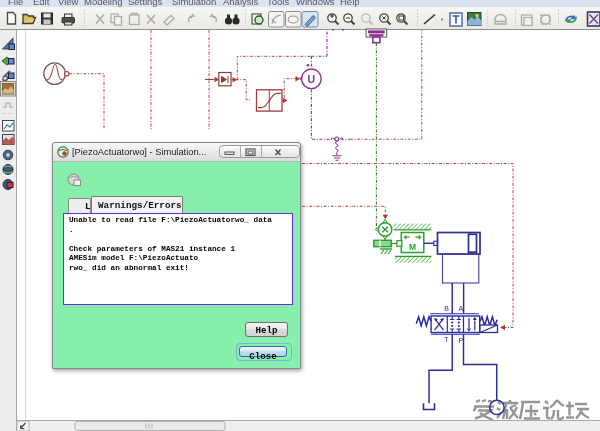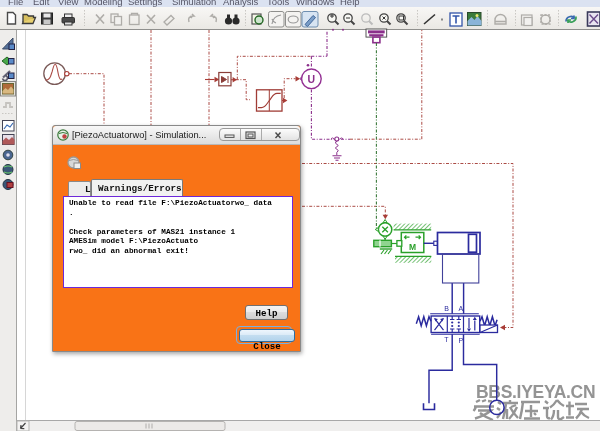--- a/index.html
+++ b/index.html
@@ -7,21 +7,21 @@
 .abs{position:absolute;}
 #menubar{left:0;top:0;width:600px;height:7px;background:#dbe2f1;overflow:hidden;}
 #menubar span{position:absolute;top:-4.5px;font-size:9.5px;color:#556;white-space:pre;}
 #toolbar{left:0;top:7px;width:600px;height:22px;background:linear-gradient(#f8f7f5,#eae8e4);border-bottom:1px solid #8f8f8d;}
 #leftbar{left:0;top:30px;width:16px;height:401px;background:#eeedeb;border-right:1px solid #a5a5a3;}
 #canvas{left:17px;top:30px;width:583px;height:390px;background:#fff;}
 #sheetline{left:25px;top:30px;width:1px;height:390px;background:#d6d6d6;}
 #hscroll{left:17px;top:420px;width:583px;height:11px;background:#f0efee;border-top:1px solid #a8a8a8;}
 .wm1{left:476px;top:382px;font-size:17.5px;font-weight:bold;color:#949494;letter-spacing:-0.3px;}
 
-#dlg{left:52px;top:125px;width:247px;height:225px;background:#f97316;border:1px solid #898989;border-radius:3px 3px 1px 1px;box-shadow:1px 2px 4px rgba(0,0,0,0.35);}
+#dlg{left:52px;top:142px;width:247px;height:225px;background:#86efac;border:1px solid #898989;border-radius:3px 3px 1px 1px;box-shadow:1px 2px 4px rgba(0,0,0,0.35);}
 #dlgtitle{left:0;top:0;width:247px;height:18px;background:linear-gradient(#f8f8f8,#dcdcdc);border-bottom:1px solid #b8b8b8;border-radius:3px 3px 0 0;}
 #dlgtext{left:19px;top:4px;font-size:9.3px;color:#1a1a1a;}
 #dlgbtns{left:166px;top:1.5px;width:79px;height:11.5px;background:linear-gradient(#fcfcfc,#e3e3e3);border:1px solid #9a9a9a;border-radius:4px;}
 .tab{position:absolute;box-sizing:border-box;font-family:"Liberation Mono",monospace;font-weight:bold;color:#111;}
 #logtab{left:15px;top:55px;width:23px;height:15px;border:1px solid #8a8a8a;border-bottom:none;background:#ececec;font-size:9.3px;padding:2px 0 0 16px;border-radius:2px 2px 0 0;}
 #wetab{left:38px;top:53px;width:92px;height:17px;border:1px solid #7a7a7a;border-bottom:none;background:#f2f2f1;font-size:9.3px;padding:3px 4px 0 6px;border-radius:2px 2px 0 0;}
 #textarea{left:10px;top:70px;width:230px;height:92px;background:#fff;border:1px solid #6d28d9;box-sizing:border-box;font-family:"Liberation Mono",monospace;font-weight:bold;font-size:7.7px;line-height:9.6px;color:#000;padding:2px 0 0 5px;white-space:pre;overflow:hidden;}
 .w7btn{position:absolute;box-sizing:border-box;border:1px solid #707070;border-radius:3px;background:linear-gradient(#f3f3f3,#ebebeb 45%,#dcdcdc 50%,#cfcfcf);font-family:"Liberation Mono",monospace;font-weight:bold;font-size:9.2px;color:#000;text-align:center;}
 </style>
 </head>
@@ -173,21 +173,20 @@
     <circle cx="8" cy="140.5" r="5" fill="#3a5878" stroke="#234"></circle>
     <path d="M4,138 q4,-2 8,0 M4,143 q4,2 8,0" stroke="#6ac86a" stroke-width="1.1"></path>
 
     <circle cx="8" cy="155.5" r="5" fill="#3a5878" stroke="#234"></circle>
     <rect x="7" y="153.5" width="6" height="5" fill="#b04040" stroke="#612"></rect>
     </g>
   </svg>
   <div id="canvas" class="abs"></div>
   <div id="sheetline" class="abs"></div>
 
-  <div class="abs wm1">BBS.IYEYA.CN</div>
   <svg id="hanzi" class="abs" style="left:472px;top:398px" width="128" height="26" xmlns="http://www.w3.org/2000/svg">
     <g stroke="#959595" stroke-width="2.4" fill="none">
 
       <g transform="translate(1,1)">
         <path d="M3,3 l4,-2 M9,2.5 l4,-1.5 M15,2 l4,0.5"></path>
         <path d="M1,7.5 h20 M3,7.5 q-1,3 -2.5,4.5"></path>
         <path d="M5,11.5 h13 q-6,5 -16,8"></path>
         <path d="M7,14 q5,4 13,7"></path>
       </g>
 
@@ -401,15 +400,15 @@
     <div id="logtab" class="tab abs">Log</div>
     <div id="wetab" class="tab abs">Warnings/Errors</div>
     <div id="textarea" class="abs">Unable to read file F:\PiezoActuatorwo_ data
 .
 
 Check parameters of MAS21 instance 1
 AMESim model F:\PiezoActuato
 rwo_ did an abnormal exit!</div>
     <div class="w7btn" style="left:192px;top:179px;width:43px;height:15px;padding-top:2px;">Help</div>
     <div class="abs" style="left:183px;top:200px;width:54px;height:16px;border:1px solid #7ab0e0;border-radius:4px;"></div>
-    <div class="w7btn" style="left:186px;top:203px;width:56px;height:11px;padding-top:11px;border-color:#2d6da3;background:linear-gradient(#eef6fd,#dcebf7 45%,#c3ddf0 50%,#b2d3ec);">Close</div>
+    <div class="w7btn" style="left:186px;top:203px;width:48px;height:11px;padding-top:4px;border-color:#2d6da3;background:linear-gradient(#eef6fd,#dcebf7 45%,#c3ddf0 50%,#b2d3ec);">Close</div>
   </div>
 </div>
 
 </body></html>

